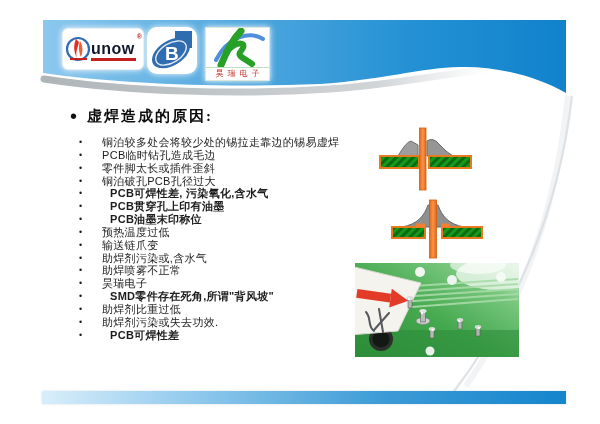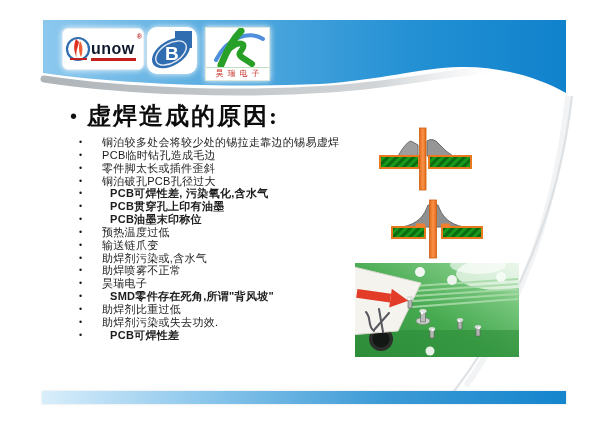--- a/index.html
+++ b/index.html
@@ -31,21 +31,21 @@
   #logo-haorui .caption{
     width:100%;text-align:center;font-size:8px;font-weight:400;color:#c83028;
     letter-spacing:4px;line-height:12px;border-top:1px solid #bfe0bf;text-indent:4px;
   }
 
   
   #title-row{left:70px;top:101px;display:flex;align-items:center;gap:10px;}
   #title-row .tdot{font-size:20px;color:#111;line-height:30px;}
   #title-row .ttext{
     font-family:"Liberation Serif","DejaVu Serif",serif;
-    font-size:24px;font-weight:700;color:#0d0d0d;letter-spacing:2px;line-height:30px;
+    font-size:15px;font-weight:700;color:#0d0d0d;letter-spacing:2px;line-height:30px;
   }
 
   
   #cause-list{left:76px;top:136px;width:300px;list-style:none;margin:0;padding:0;}
   #cause-list li{
     display:flex;align-items:flex-start;
     font-size:11px;line-height:12.85px;color:#1c1c1c;letter-spacing:.3px;
   }
   #cause-list li .dot{width:23px;flex:0 0 23px;font-size:9px;padding-left:3px;color:#1c1c1c;}
   #cause-list li .txt{flex:1;white-space:nowrap;}

